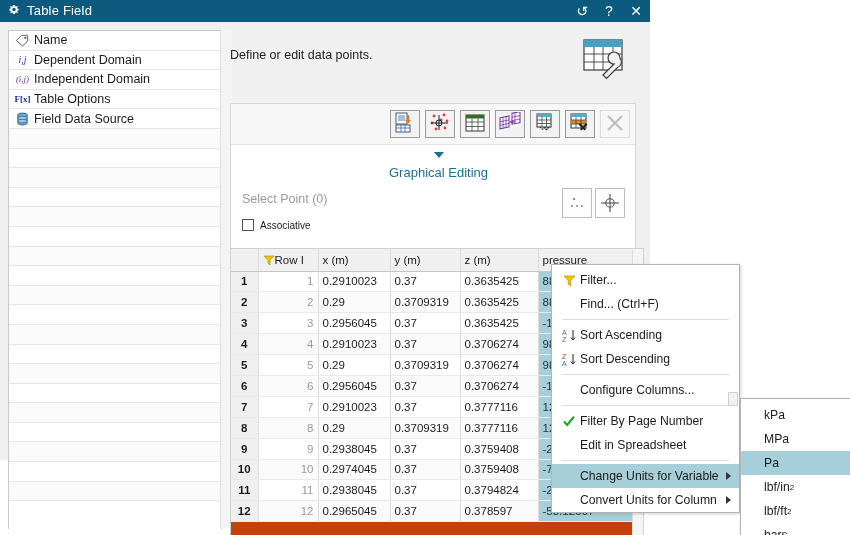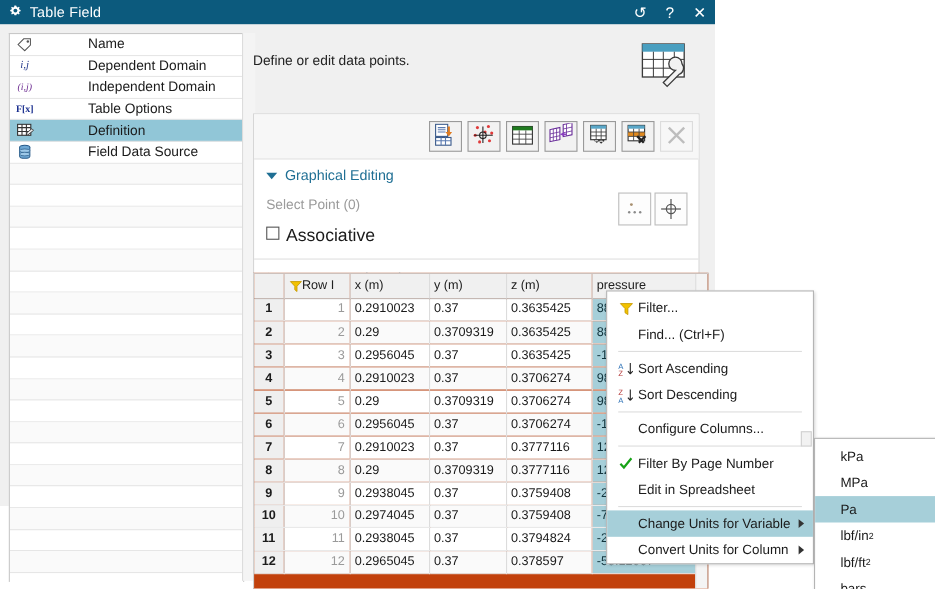--- a/index.html
+++ b/index.html
@@ -15,38 +15,38 @@
   .tb-gear{position:absolute;left:7px;top:4px;width:14px;height:14px;}
   .tb-title{position:absolute;left:27px;top:3px;font-size:13px;color:#ffffff;letter-spacing:.2px;}
   .tb-btns{position:absolute;right:6px;top:0;height:22px;display:flex;align-items:center;gap:11px;}
   .tb-btn{width:16px;height:16px;display:flex;align-items:center;justify-content:center;color:#ffffff;font-size:14px;line-height:1;cursor:default;}
   
   .tree{position:absolute;left:8px;top:30px;width:212px;height:498px;background:#ffffff;border:1px solid #c8c8c8;border-bottom:none;overflow:hidden;}
   .tree-row{height:19.6px;display:flex;align-items:center;border-bottom:1px solid #e6e6e6;padding-left:4px;box-sizing:border-box;font-size:12.5px;}
   .tree-row.alt{background:#fafafa;}
   .tree-row.sel{background:#91c6d7;}
   .tree-ico{width:19px;height:16px;flex:0 0 19px;display:flex;align-items:center;justify-content:center;font-size:10px;}
-  .tree-lbl{padding-left:2px;white-space:nowrap;margin-left:46px;}
+  .tree-lbl{padding-left:2px;white-space:nowrap;}
   .tree-scroll{position:absolute;left:220px;top:30px;width:11px;height:498px;background:#f4f4f4;border-left:1px solid #dcdcdc;}
   
   .pane{position:absolute;left:230px;top:30px;width:412px;height:500px;}
   .pane-hdr{position:absolute;left:0;top:18px;font-size:12.5px;color:#222;}
   .pane-icon{position:absolute;right:9px;top:2px;width:58px;height:52px;}
   .group{position:absolute;left:0;top:73px;width:406px;background:#ffffff;border:1px solid #d6d6d6;box-sizing:border-box;}
   
   .tbar{height:40px;display:flex;align-items:center;justify-content:flex-end;padding-right:5px;gap:5px;background:#f7f7f7;border-bottom:1px solid #e3e3e3;}
   .tbtn{width:30px;height:28px;border:1px solid #9a9a9a;background:#f2f2f2;display:flex;align-items:center;justify-content:center;box-sizing:border-box;}
   .tbtn.dis{border-color:#dcdcdc;background:#f7f7f7;}
   
-  .sec-head{display:flex;align-items:center;gap:7px;padding:7px 0 4px 11px;color:#1f6f94;font-size:13px;}
+  .sec-head{display:flex;align-items:center;gap:7px;padding:7px 0 4px 11px;color:#1f6f94;font-size:13px;flex-direction:column;}
   .tri{width:0;height:0;border-left:5px solid transparent;border-right:5px solid transparent;border-top:6px solid #1f6f94;}
   .tri.right{border:none;border-top:5px solid transparent;border-bottom:5px solid transparent;border-left:6px solid #1f6f94;}
   .sec-body{padding:2px 11px 9px 11px;position:relative;height:64px;box-sizing:border-box;}
   .sp-lbl{color:#9b9b9b;font-size:12.5px;padding-top:6px;}
-  .chk-row{display:flex;align-items:flex-start;gap:6px;margin-top:13px;font-size:16px;}
+  .chk-row{display:flex;align-items:flex-end;gap:6px;margin-top:13px;font-size:10px;}
   .chk{width:12px;height:12px;border:1px solid #555;background:#fff;box-sizing:border-box;}
   .sp-btns{position:absolute;right:10px;top:4px;display:flex;gap:3px;}
   .sp-btn{width:30px;height:30px;border:1px solid #bdbdbd;background:#fdfdfd;display:flex;align-items:center;justify-content:center;box-sizing:border-box;}
   .divider{height:1px;background:#e0e0e0;margin:0;}
   .pagectl{display:flex;align-items:center;gap:9px;padding:9px 0 9px 13px;color:#1f6f94;font-size:13px;}
   
   .tblwrap{position:absolute;left:230px;top:248px;width:414px;height:287px;background:#c2410c;border:1px solid #cfcfcf;border-bottom:none;overflow:hidden;box-sizing:border-box;}
   table.grid{border-collapse:collapse;table-layout:fixed;width:404px;font-size:11.5px;}
   table.grid th,table.grid td{border-right:1px solid #dcdcdc;border-bottom:1px solid #e9e9e9;height:20.9px;padding:0 4px;box-sizing:border-box;overflow:hidden;white-space:nowrap;}
   table.grid thead th{background:#f0f0f0;border-bottom:1px solid #c6c6c6;font-weight:normal;color:#202020;text-align:left;height:22px;}
@@ -110,33 +110,20 @@
         <span class="tree-ico">
           <span style="color:#6b2a8f;font-style:italic;font-size:9px;font-family:'Liberation Serif',serif;">(i,j)</span>
         </span>
         <span class="tree-lbl">Independent Domain</span>
       </div>
       <div class="tree-row">
         <span class="tree-ico">
           <span style="color:#1a2f8f;font-size:9px;font-weight:bold;font-family:'Liberation Serif',serif;">F[x]</span>
         </span>
         <span class="tree-lbl">Table Options</span>
-      </div>
-      <div class="tree-row sel">
-        <span class="tree-ico">
-          <svg width="16" height="14" viewBox="0 0 16 14">
-            <rect x="1" y="1" width="12" height="10" fill="#fff" stroke="#333" stroke-width="1"></rect>
-            <line x1="1" y1="4" x2="13" y2="4" stroke="#333"></line>
-            <line x1="1" y1="7.5" x2="13" y2="7.5" stroke="#333"></line>
-            <line x1="5" y1="1" x2="5" y2="11" stroke="#333"></line>
-            <line x1="9" y1="1" x2="9" y2="11" stroke="#333"></line>
-            <path d="M9 9l5-4 1.5 1.5-5 4z" fill="#eee" stroke="#333" stroke-width=".8"></path>
-          </svg>
-        </span>
-        <span class="tree-lbl">Definition</span>
       </div>
       <div class="tree-row">
         <span class="tree-ico">
           <svg width="13" height="14" viewBox="0 0 14 14">
             <ellipse cx="7" cy="2.6" rx="5" ry="2" fill="#6fa8d4" stroke="#2a5c8a"></ellipse>
             <path d="M2 2.6v8.8c0 1.1 2.2 2 5 2s5-.9 5-2V2.6" fill="#6fa8d4" stroke="#2a5c8a"></path>
             <ellipse cx="7" cy="6" rx="5" ry="1.8" fill="#9ec9e8" stroke="#2a5c8a" stroke-width=".7"></ellipse>
             <ellipse cx="7" cy="9.2" rx="5" ry="1.8" fill="#9ec9e8" stroke="#2a5c8a" stroke-width=".7"></ellipse>
           </svg>
         </span>

